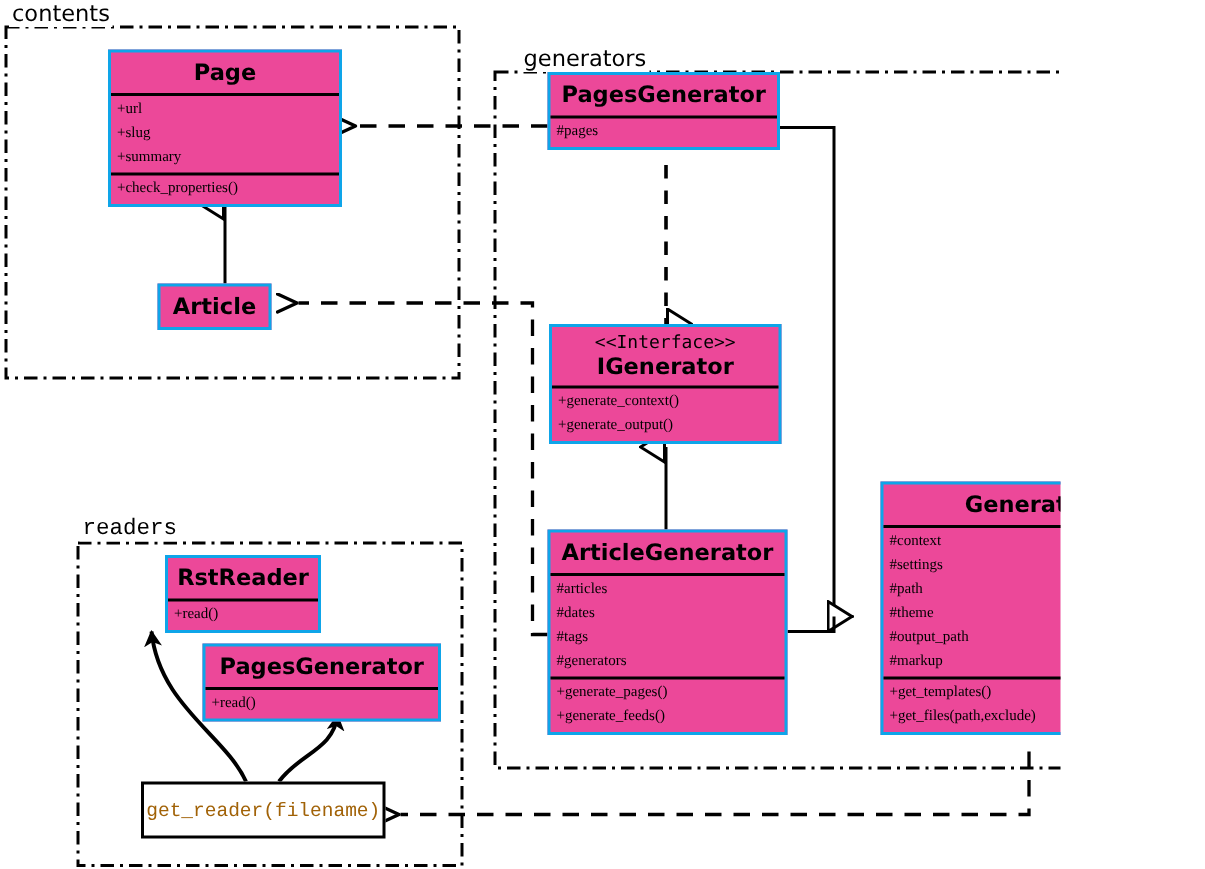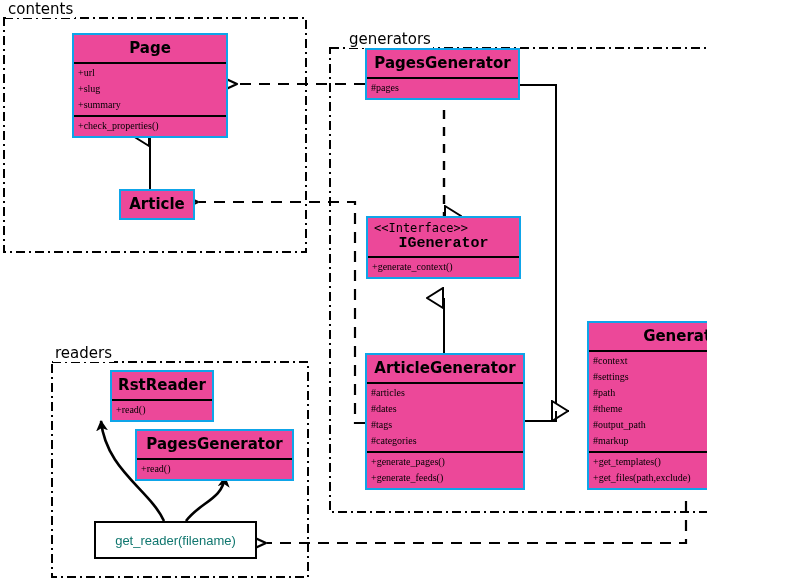--- a/index.html
+++ b/index.html
@@ -49,29 +49,28 @@
     font-size: 15px;
     text-align: center;
     color: #000;
     padding: 4px 6px 5px 6px;
     white-space: nowrap;
   }
   .uml-stereotype {
     font-family: "DejaVu Sans Mono", monospace;
     font-weight: normal;
     font-size: 12px;
-    text-align: left;
+    text-align: center;
     color: #000;
     padding: 3px 6px 0 6px;
     white-space: nowrap;
   }
   .uml-name.with-stereo {
     padding-top: 0px;
     padding-bottom: 4px;
-    font-family: Liberation Mono, monospace;
   }
   .uml-compartment {
     border-top: 2px solid #000;
     padding: 1px 0 2px 0;
   }
   .uml-member {
     font-family: Liberation Serif, serif;
     font-size: 10px;
     color: #000;
     line-height: 16px;
@@ -83,23 +82,23 @@
     position: absolute;
     box-sizing: border-box;
     border: 2px solid #000;
     background: #ffffff;
     z-index: 5;
     display: flex;
     align-items: center;
     justify-content: center;
   }
   .uml-func-label {
-    font-family: Liberation Sans, sans-serif;
+    font-family: Liberation Mono, monospace;
     font-size: 13px;
-    color: #0f766e;
+    color: #a16207;
     white-space: nowrap;
   }
 </style>
 </head>
 <body>
 
 <div id="canvas">
 
   <svg id="diagram-svg" viewBox="0 0 803 579" xmlns="http://www.w3.org/2000/svg">
     <defs>
@@ -163,60 +162,61 @@
       <path d="M164 521 C150 490 106 470 101 421" fill="none" stroke="#000" stroke-width="2.6" marker-end="url(#solid-arrow)"></path>
     </g>
 
     <g>
       <path d="M186 521 C200 502 222 500 225 477" fill="none" stroke="#000" stroke-width="2.6" marker-end="url(#solid-arrow)"></path>
     </g>
   </svg>
 
   <div class="pkg-label" style="left:6px; top:0px;">contents</div>
   <div class="pkg-label" style="left:347px; top:30px;">generators</div>
-  <div class="pkg-label" style="left:53px; top:344px;">readers</div>
+  <div class="pkg-label" style="left:53px; top:344px;font-family:Liberation Mono, monospace;">readers</div>
 
   <div class="uml-class" style="left:72px; top:33px; width:156px;">
     <div class="uml-name">Page</div>
     <div class="uml-compartment">
       <div class="uml-member">+url</div>
       <div class="uml-member">+slug</div>
       <div class="uml-member">+summary</div>
     </div>
     <div class="uml-compartment">
       <div class="uml-member">+check_properties()</div>
     </div>
   </div>
 
-  <div class="uml-class" style="left:119px; top:189px; width:76px;">
+  <div class="uml-class" style="left:105px; top:189px; width:76px;">
     <div class="uml-name">Article</div>
   </div>
 
   <div class="uml-class" style="left:365px; top:48px; width:155px;">
     <div class="uml-name">PagesGenerator</div>
     <div class="uml-compartment">
       <div class="uml-member">#pages</div>
     </div>
   </div>
 
   <div class="uml-class" style="left:366px; top:216px; width:155px;">
     <div class="uml-stereotype">&lt;&lt;Interface&gt;&gt;</div>
     <div class="uml-name with-stereo">IGenerator</div>
     <div class="uml-compartment">
       <div class="uml-member">+generate_context()</div>
+      <div class="uml-member">+generate_output()</div>
     </div>
   </div>
 
   <div class="uml-class" style="left:365px; top:353px; width:160px;">
     <div class="uml-name">ArticleGenerator</div>
     <div class="uml-compartment">
       <div class="uml-member">#articles</div>
       <div class="uml-member">#dates</div>
       <div class="uml-member">#tags</div>
-      <div class="uml-member">#categories</div>
+      <div class="uml-member">#generators</div>
     </div>
     <div class="uml-compartment">
       <div class="uml-member">+generate_pages()</div>
       <div class="uml-member">+generate_feeds()</div>
     </div>
   </div>
 
   <div class="uml-class" style="left:587px; top:321px; width:198px;">
     <div class="uml-name">Generator</div>
     <div class="uml-compartment">

